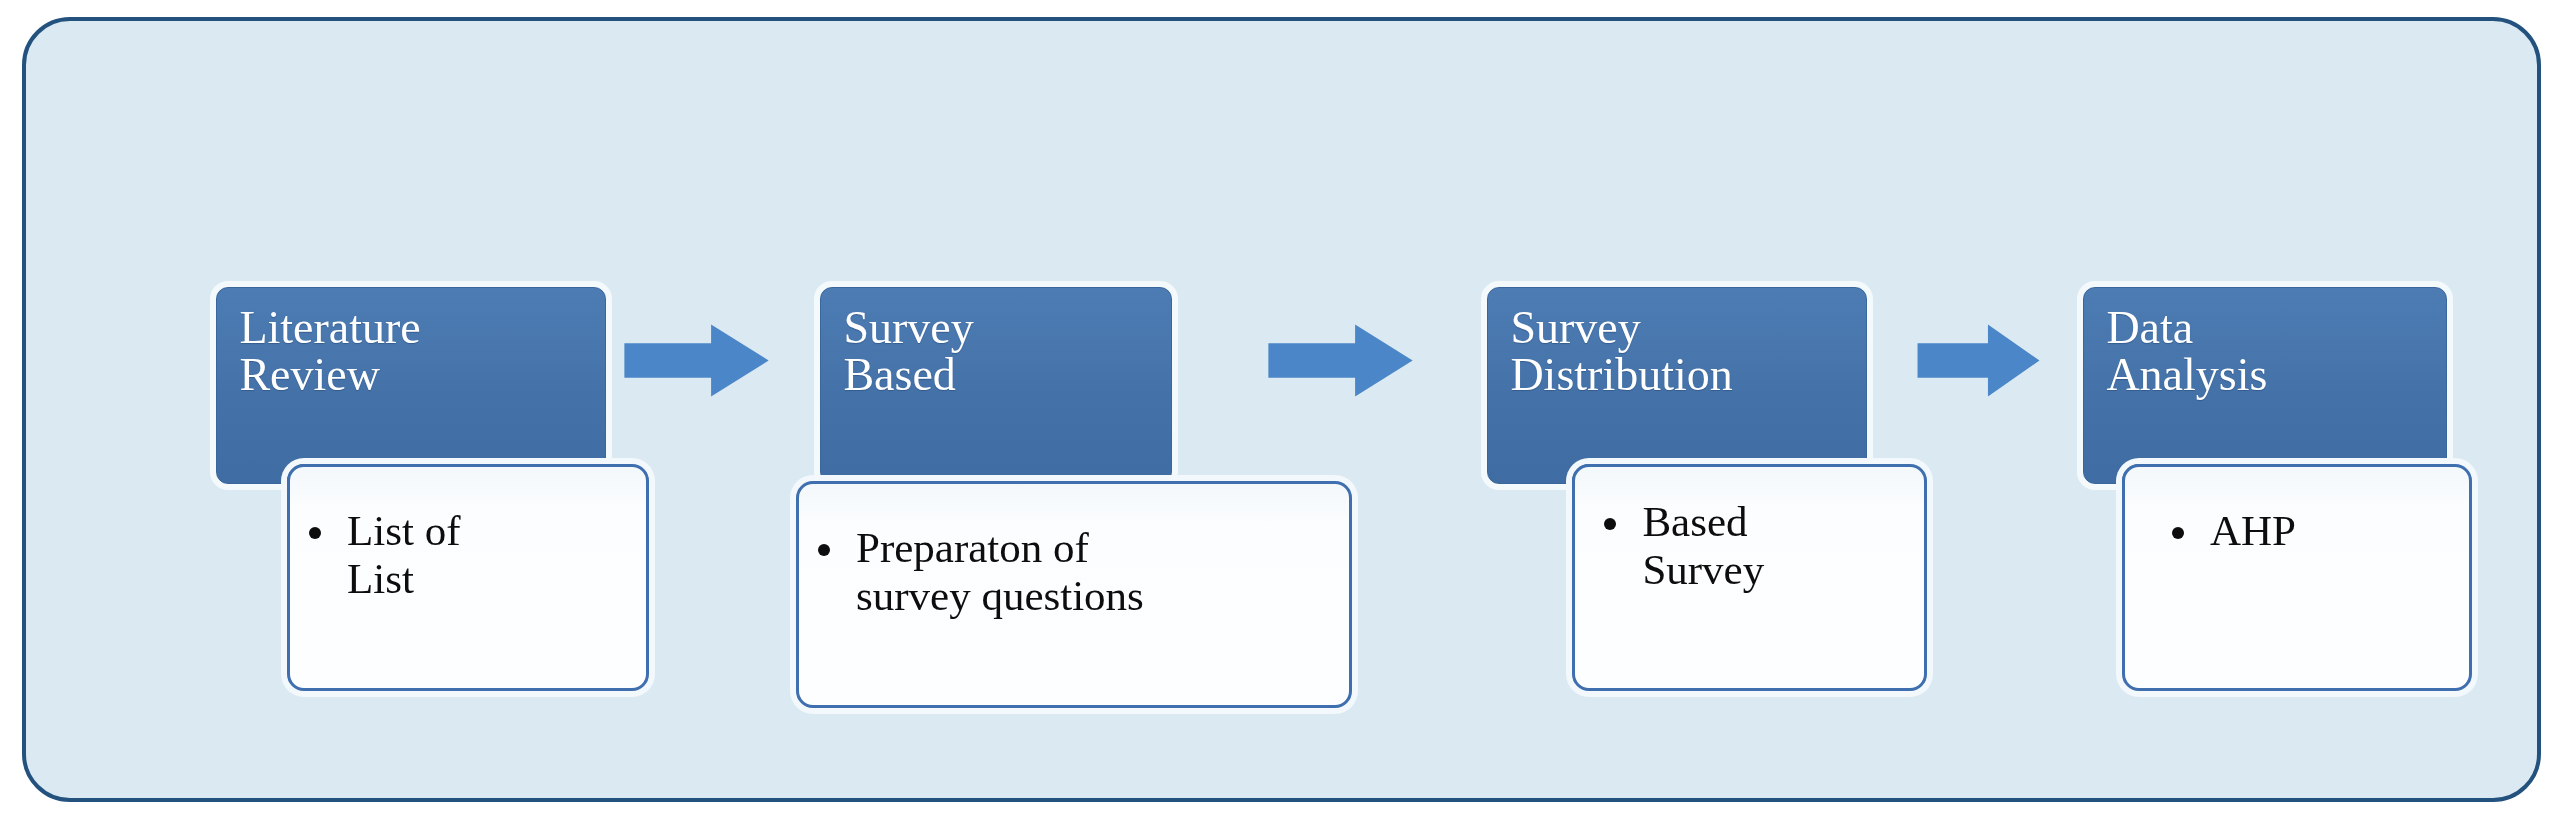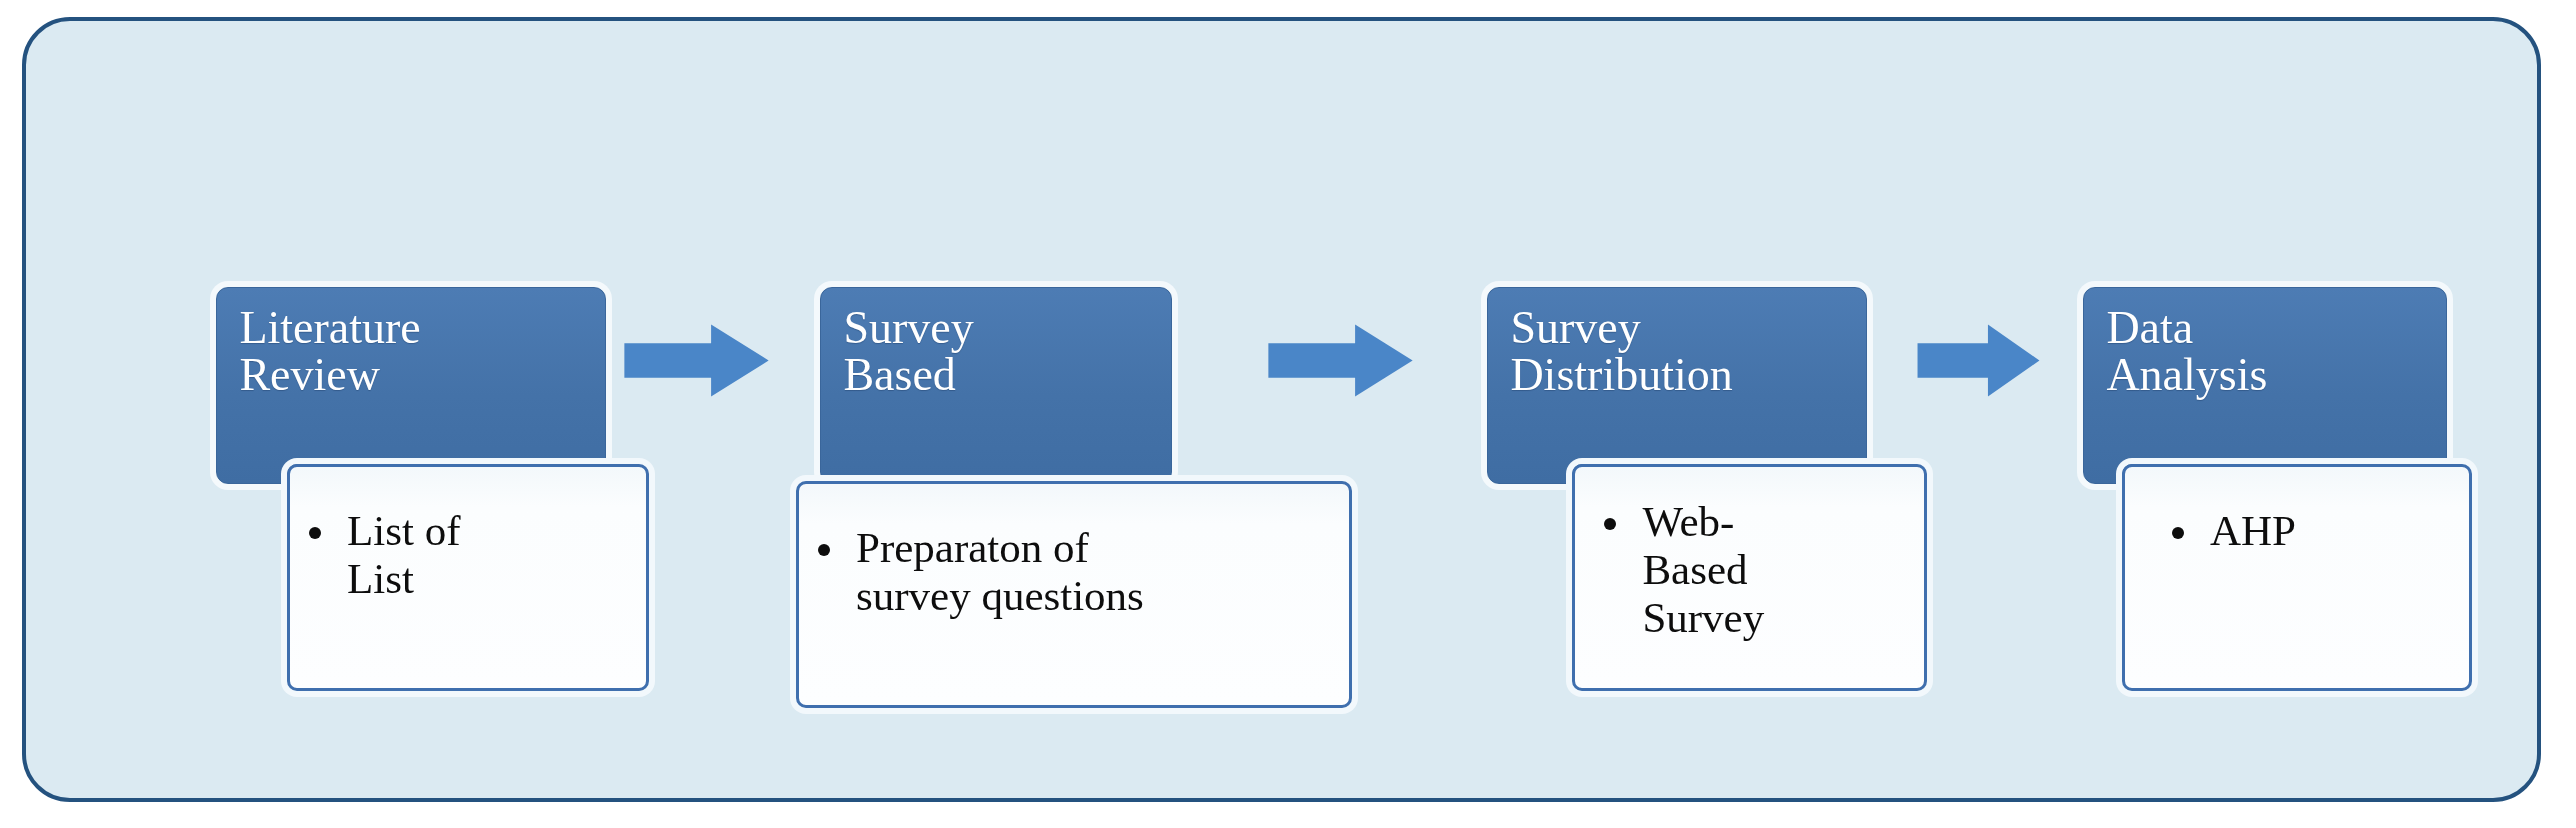--- a/index.html
+++ b/index.html
@@ -59,21 +59,21 @@
     display: block;
     white-space: nowrap;
   }
 
   
   .stage-body {
     position: absolute;
     box-sizing: border-box;
     background: linear-gradient(180deg, #f3f8fb 0%, #fbfdfe 18%, #fdfeff 100%);
     border: 3.5px solid #3f6fae;
-    border-radius: 10px;
+    border-radius: 17px;
     box-shadow: 0 0 0 6px #f2f8fc;
     z-index: 2;
   }
   .bullet-list {
     list-style: none;
     margin: 0;
     padding: 0;
     color: #0d0d0d;
     font-size: 43px;
     line-height: 1.12;
@@ -159,21 +159,20 @@
 
   <div class="stage">
     <div class="stage-header" style="left:1487px; top:287px; width:380px; height:197px;">
       <span class="hdr-line">Survey</span>
       <span class="hdr-line">Distribution</span>
     </div>
     <div class="stage-body" style="left:1572px; top:464px; width:355px; height:227px; padding:31px 17px 0 22.4px;">
       <ul class="bullet-list">
         <li>
           <span class="bullet-dot"></span>
-          <span class="bullet-text">Web-</span>
           <span class="bullet-text">Based</span>
           <span class="bullet-text">Survey</span>
         </li>
       </ul>
     </div>
   </div>
 
   <div class="arrow" style="left:1917px; top:321px; width:123px; height:79px;">
     <svg width="123" height="79" viewBox="0 0 142 92">
       <polygon points="0,26 82,26 82,4 142,46 82,88 82,66 0,66" fill="#4a86c8"></polygon>

